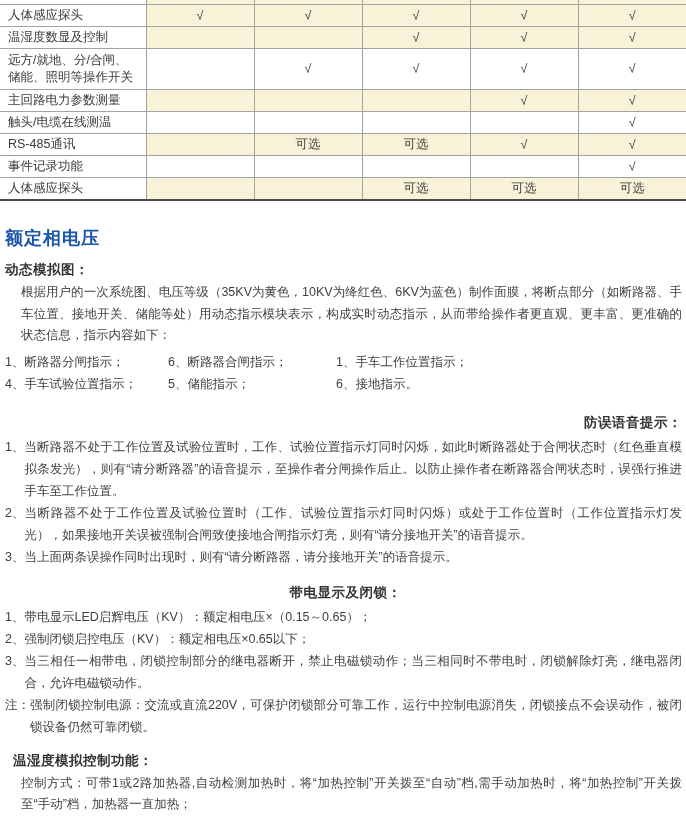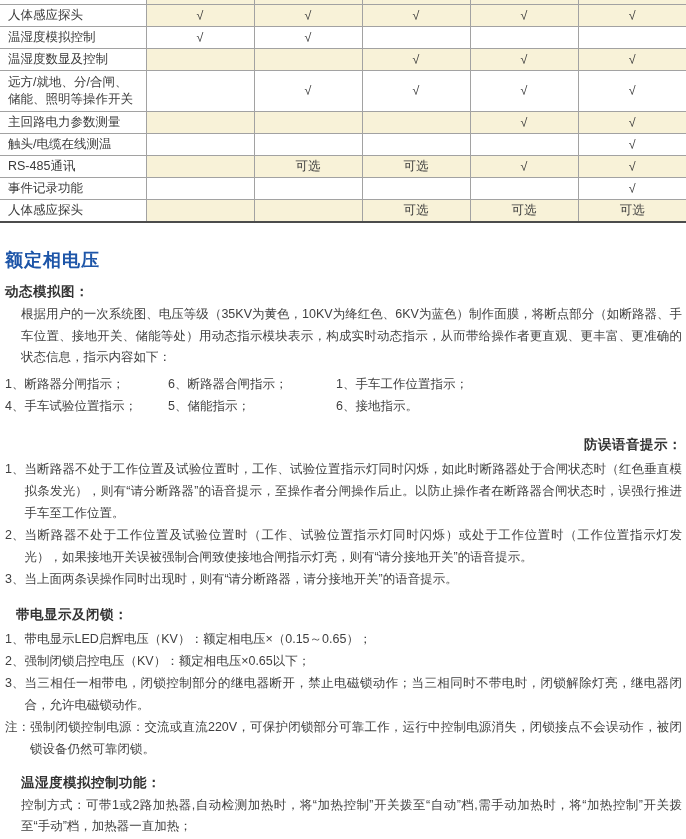--- a/index.html
+++ b/index.html
@@ -54,22 +54,22 @@
     letter-spacing: 1px;
   }
   .sec-heading {
     font-size: 13.5px;
     font-weight: bold;
     color: #333333;
     letter-spacing: 0.5px;
   }
   .mt-a { margin: 11px 0 0 0; }
   .mt-b { margin: 19px 0 0 0; text-align: right; }
-  .mt-c { margin: 16px 0 0 11px; }
-  .mt-d { margin: 14px 0 0 16px; }
+  .mt-c { margin: 16px 0 0 4px; text-align: center; }
+  .mt-d { margin: 14px 0 0 8px; }
   .body-par {
     margin: 3px 0 0 16px;
     line-height: 21.5px;
     text-align: justify;
   }
   .grid-list {
     display: grid;
     grid-template-columns: 163px 168px 1fr;
     line-height: 22px;
     margin-top: 4px;
@@ -102,28 +102,20 @@
         <td class="val-cell"></td>
         <td class="val-cell"></td>
       </tr>
     <tr class="shade">
           <td class="label-cell">人体感应探头</td>
           <td class="val-cell">√</td>
           <td class="val-cell">√</td>
           <td class="val-cell">√</td>
           <td class="val-cell">√</td>
           <td class="val-cell">√</td>
-        </tr>
-        <tr class="">
-          <td class="label-cell">温湿度模拟控制</td>
-          <td class="val-cell">√</td>
-          <td class="val-cell">√</td>
-          <td class="val-cell"></td>
-          <td class="val-cell"></td>
-          <td class="val-cell"></td>
         </tr>
         <tr class="shade">
           <td class="label-cell">温湿度数显及控制</td>
           <td class="val-cell"></td>
           <td class="val-cell"></td>
           <td class="val-cell">√</td>
           <td class="val-cell">√</td>
           <td class="val-cell">√</td>
         </tr>
         <tr class=" tall">

